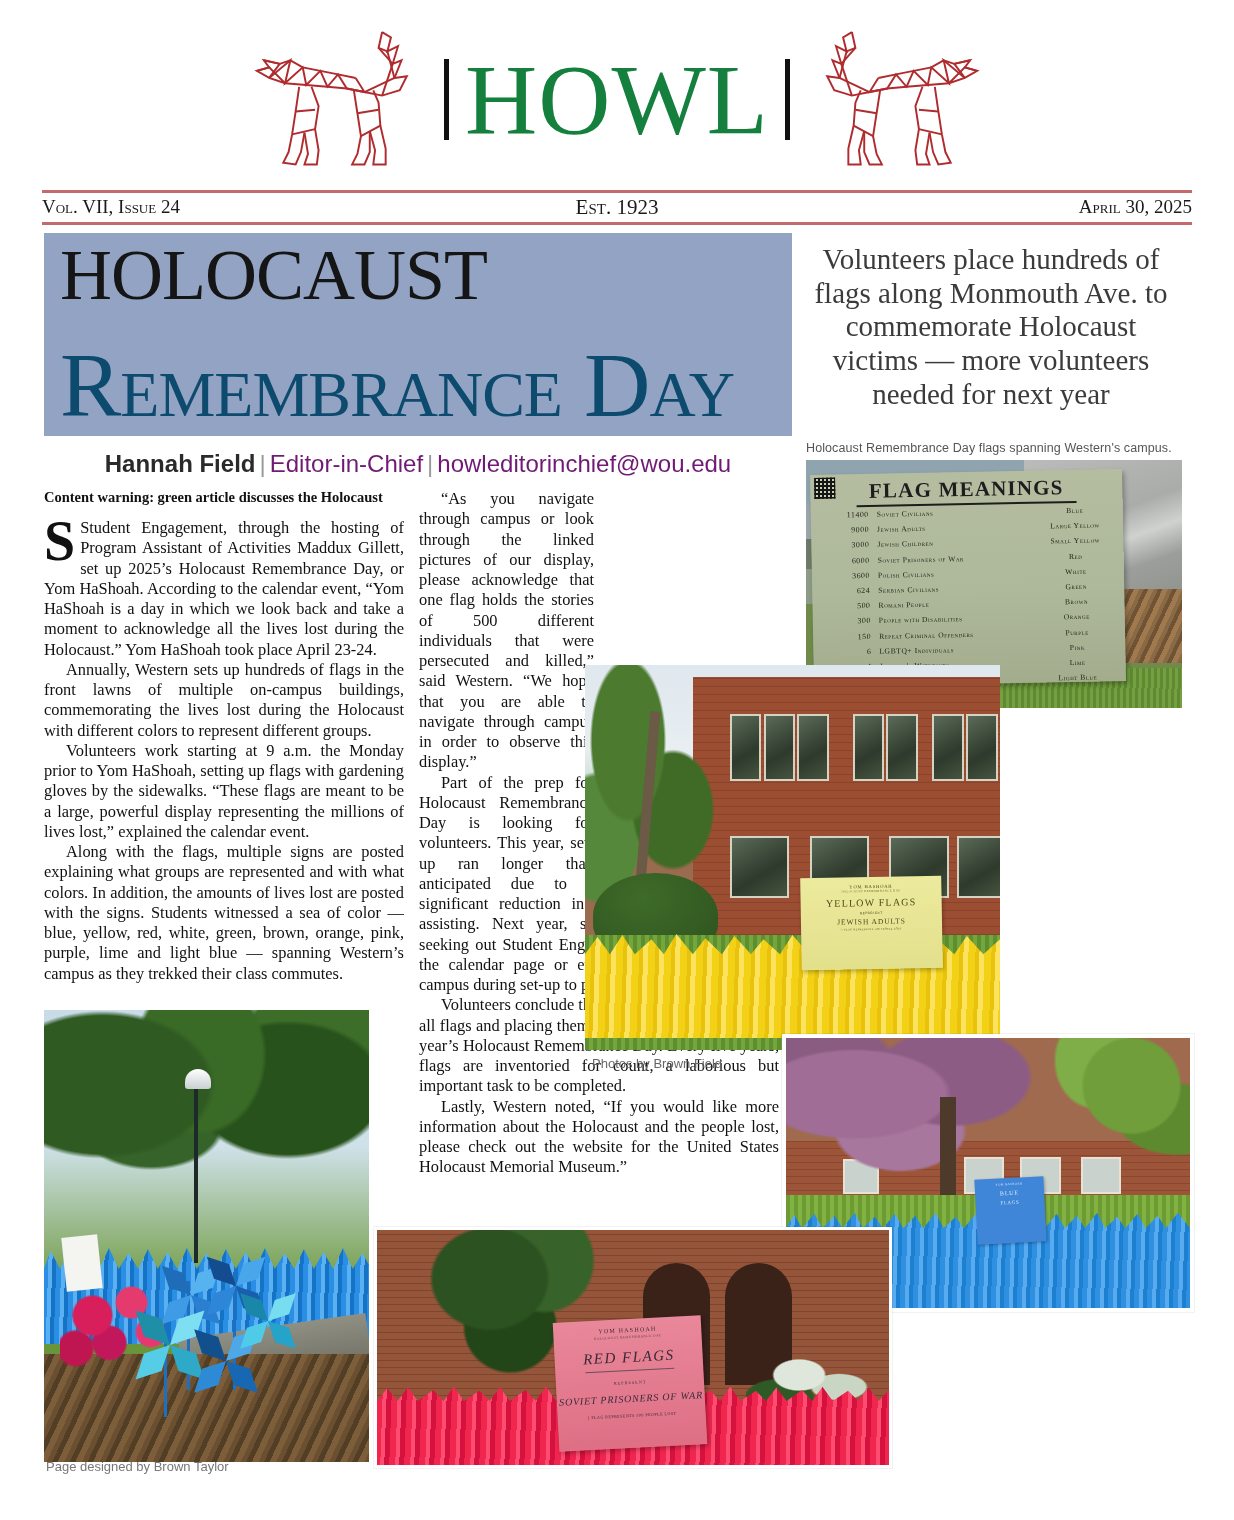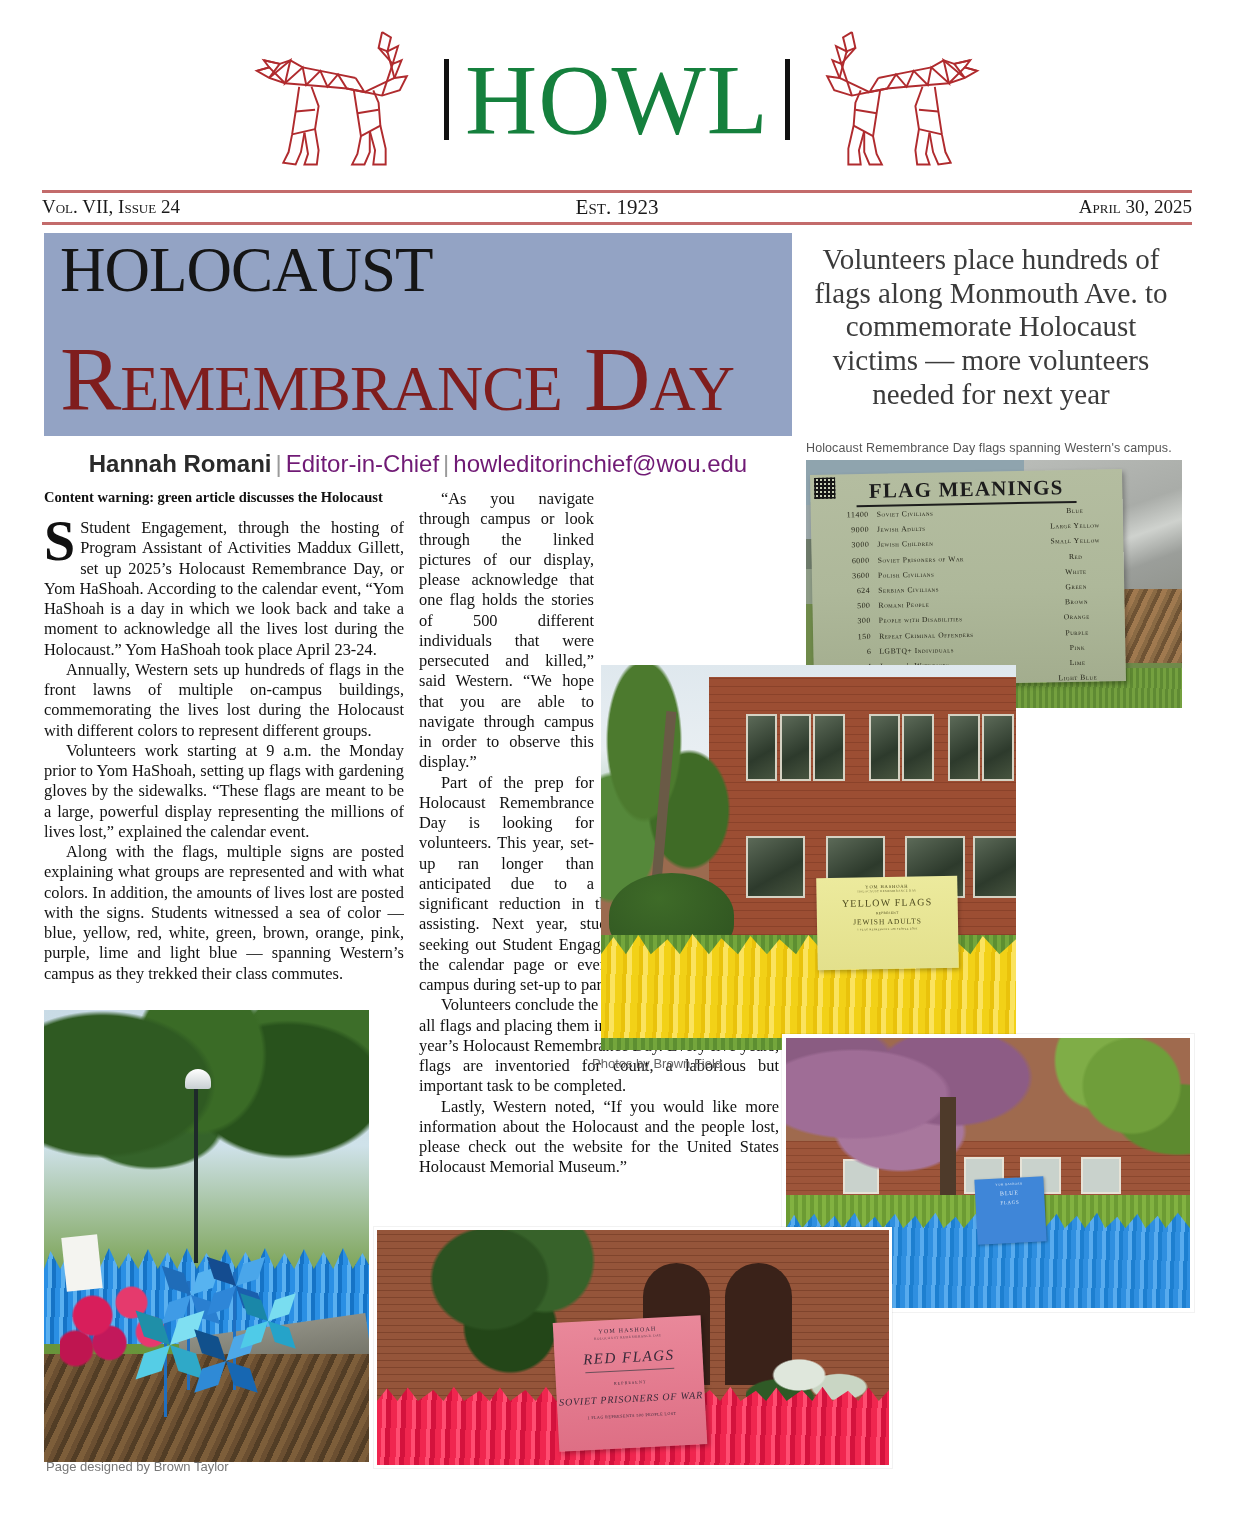--- a/index.html
+++ b/index.html
@@ -33,24 +33,24 @@
 
   .infoline{position:absolute;left:42px;top:193px;width:1150px;height:28px;
     display:flex;align-items:center;justify-content:space-between;
     font-family:"Liberation Serif", serif;font-size:19px;color:#1a1a1a;}
   .infoline .center{position:absolute;left:0;right:0;text-align:center;font-size:21px;}
   .sc{font-variant:small-caps;}
 
   
   .headline-box{position:absolute;left:44px;top:233px;width:748px;height:203px;
     background:#93a3c4;}
-  .hl1{position:absolute;left:16px;top:6px;font-size:63px;line-height:1;
+  .hl1{position:absolute;left:16px;top:6px;font-size:72px;line-height:1;
        font-family:"Liberation Serif",serif;font-weight:400;letter-spacing:-1px;color:#151515;}
-  .hl2{position:absolute;left:16px;top:100px;font-size:92px;line-height:1;
-       font-family:"Liberation Serif",serif;font-weight:400;letter-spacing:-1px;color:#7f1d1d;
+  .hl2{position:absolute;left:16px;top:106px;font-size:92px;line-height:1;
+       font-family:"Liberation Serif",serif;font-weight:400;letter-spacing:-1px;color:#0c4a6e;
        font-variant:small-caps;}
 
   .subhead{position:absolute;left:800px;top:243px;width:382px;text-align:center;
     font-family:"Liberation Serif",serif;font-size:29px;line-height:1.16;color:#3b3b3b;}
 
   .photo-caption{position:absolute;left:806px;top:441px;width:376px;
     font-family:"Liberation Sans",sans-serif;font-size:12.5px;color:#555;letter-spacing:0.1px;}
 
   
   .byline{position:absolute;left:44px;top:450px;width:748px;text-align:center;
@@ -103,21 +103,21 @@
        repeating-linear-gradient(0deg,#151515 0 2px,transparent 2px 4px);
      background-color:#c9d0b6;}
   .sign-rows{position:absolute;left:0;right:0;top:33px;font-family:"Liberation Serif",serif;
      font-size:7.6px;letter-spacing:0.55px;color:#232318;font-variant:small-caps;}
   .sign-row{display:flex;align-items:center;height:15.2px;}
   .s-num{width:58px;text-align:right;padding-right:8px;font-size:7.8px;}
   .s-grp{width:150px;text-align:left;}
   .s-col{flex:1;text-align:center;}
 
   
-  #ph-yellow{left:585px;top:665px;width:415px;height:385px;margin-left:16px;}
+  #ph-yellow{left:585px;top:665px;width:415px;height:385px;}
   .yf-sky{position:absolute;inset:0;background:linear-gradient(180deg,#dfe8ee 0%,#e8eef2 22%,#cfe0d8 30%,#9b6b4f 30%,#9b6b4f 100%);}
   .yf-build{position:absolute;left:26%;top:3%;right:0;bottom:28%;
      background:repeating-linear-gradient(0deg,#9c4e33 0 7px,#8a422a 7px 8px);}
   .yf-win{position:absolute;background:linear-gradient(150deg,#5c6a58,#2d3a2c 60%,#47543f);
      border:2px solid #d5d2c3;}
   .yf-tree{position:absolute;left:-4%;top:-2%;width:36%;height:72%;
      background:radial-gradient(ellipse at 40% 30%,#4c7a2e 0 28%,transparent 30%),
                 radial-gradient(ellipse at 70% 55%,#3f6b26 0 26%,transparent 28%),
                 radial-gradient(ellipse at 20% 65%,#55883a 0 24%,transparent 26%);}
   .yf-trunk{position:absolute;left:13%;top:12%;width:10px;height:68%;background:#6a5a46;transform:rotate(5deg);}
@@ -300,21 +300,21 @@
 
   <div class="headline-box">
     <div class="hl1">HOLOCAUST</div>
     <div class="hl2">Remembrance Day</div>
   </div>
 
   <div class="subhead">Volunteers place hundreds of flags along Monmouth Ave. to commemorate Holocaust victims — more volunteers needed for next year</div>
   <div class="photo-caption">Holocaust Remembrance Day flags spanning Western's campus.</div>
 
   <div class="byline">
-    <b>Hannah Romani</b><span class="sep">|</span><span class="light">Editor-in-Chief</span><span class="sep">|</span><span class="light">howleditorinchief@wou.edu</span>
+    <b>Hannah Field</b><span class="sep">|</span><span class="light">Editor-in-Chief</span><span class="sep">|</span><span class="light">howleditorinchief@wou.edu</span>
   </div>
 
   <div class="cw">Content warning: green article discusses the Holocaust</div>
 
   <div class="col1">
     <p class="first"><span class="dropcap">S</span><span>Student Engagement, through the hosting of Program Assistant of Activities Maddux Gillett, set up 2025’s Holocaust Remembrance Day, or Yom HaShoah. According to the calendar event, “Yom HaShoah is a day in which we look back and take a moment to acknowledge all the lives lost during the Holocaust.” Yom HaShoah took place April 23-24.</span></p>
     <p>Annually, Western sets up hundreds of flags in the front lawns of multiple on-campus buildings, commemorating the lives lost during the Holocaust with different colors to represent different groups.</p>
     <p>Volunteers work starting at 9 a.m. the Monday prior to Yom HaShoah, setting up flags with gardening gloves by the sidewalks. “These flags are meant to be a large, powerful display representing the millions of lives lost,” explained the calendar event.</p>
     <p>Along with the flags, multiple signs are posted explaining what groups are represented and with what colors. In addition, the amounts of lives lost are posted with the signs. Students witnessed a sea of color — blue, yellow, red, white, green, brown, orange, pink, purple, lime and light blue — spanning Western’s campus as they trekked their class commutes.</p>
   </div>

